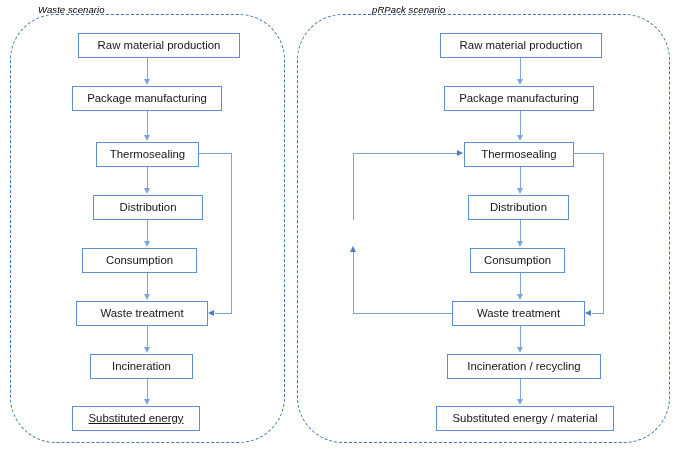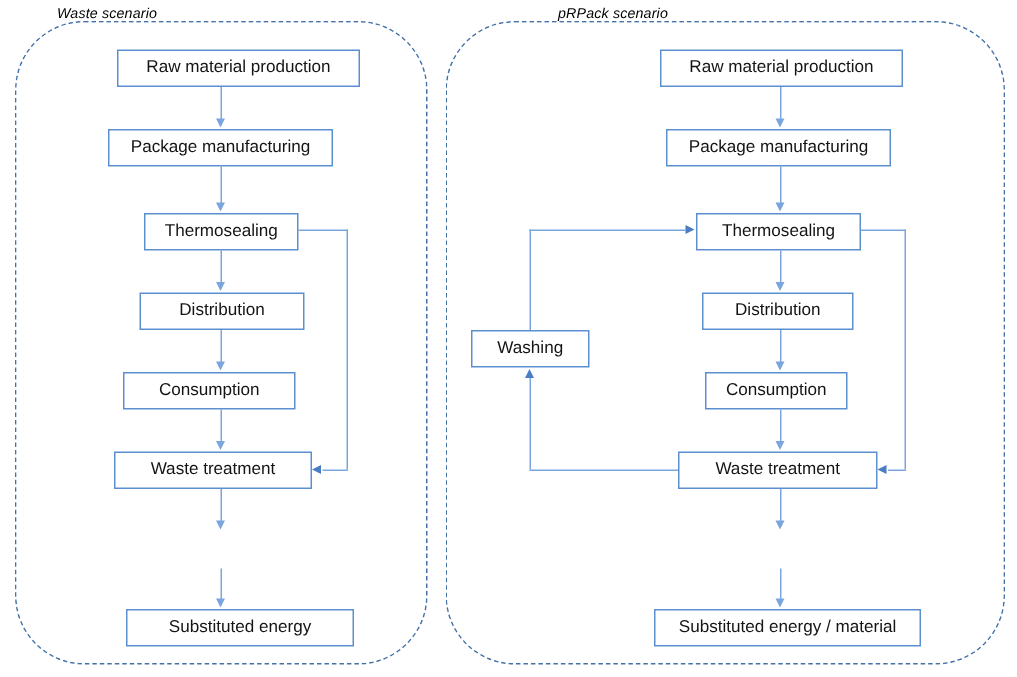--- a/index.html
+++ b/index.html
@@ -84,21 +84,22 @@
 
   <div class="scenario-frame" style="left:10px; top:14px; width:275px; height:429px;"></div>
   <div class="scenario-label" style="left:38px; top:4px;">Waste scenario</div>
 
   <div class="node" style="left:78px; top:33px; width:162px; height:25px;">Raw material production</div>
   <div class="node" style="left:72px; top:86px; width:150px; height:25px;">Package manufacturing</div>
   <div class="node" style="left:96px; top:142px; width:103px; height:25px;">Thermosealing</div>
   <div class="node" style="left:93px; top:195px; width:110px; height:25px;">Distribution</div>
   <div class="node" style="left:82px; top:248px; width:115px; height:25px;">Consumption</div>
   <div class="node" style="left:76px; top:301px; width:132px; height:25px;">Waste treatment</div>
-  <div class="node" style="left:84px; top:406px; width:152px; height:25px;">Substituted energy</div>
+  <div class="node" style="left:90px; top:354px; width:103px; height:25px;">Incineration</div>
+  <div class="node" style="left:72px; top:406px; width:128px; height:25px;text-decoration:underline;">Substituted energy</div>
 
   <div class="conn v" style="left:147px; top:58px; height:22px;"></div>
   <div class="arrow down" style="left:144px; top:79px;"></div>
 
   <div class="conn v" style="left:147px; top:111px; height:25px;"></div>
   <div class="arrow down" style="left:144px; top:135px;"></div>
 
   <div class="conn v" style="left:147px; top:167px; height:22px;"></div>
   <div class="arrow down" style="left:144px; top:188px;"></div>
 
@@ -121,22 +122,22 @@
 
   <div class="scenario-frame" style="left:297px; top:14px; width:373px; height:429px;"></div>
   <div class="scenario-label" style="left:372px; top:4px;">pRPack scenario</div>
 
   <div class="node" style="left:440px; top:33px; width:162px; height:25px;">Raw material production</div>
   <div class="node" style="left:444px; top:86px; width:150px; height:25px;">Package manufacturing</div>
   <div class="node" style="left:464px; top:142px; width:110px; height:25px;">Thermosealing</div>
   <div class="node" style="left:468px; top:195px; width:101px; height:25px;">Distribution</div>
   <div class="node" style="left:470px; top:248px; width:95px; height:25px;">Consumption</div>
   <div class="node" style="left:452px; top:301px; width:133px; height:25px;">Waste treatment</div>
+  <div class="node" style="left:447px; top:354px; width:154px; height:25px;">Incineration / recycling</div>
   <div class="node" style="left:436px; top:406px; width:178px; height:25px;">Substituted energy / material</div>
-  <div class="node" style="left:314px; top:220px; width:79px; height:25px;">Washing</div>
 
   <div class="conn v" style="left:520px; top:58px; height:22px;"></div>
   <div class="arrow down" style="left:517px; top:79px;"></div>
 
   <div class="conn v" style="left:520px; top:111px; height:25px;"></div>
   <div class="arrow down" style="left:517px; top:135px;"></div>
 
   <div class="conn v" style="left:520px; top:167px; height:22px;"></div>
   <div class="arrow down" style="left:517px; top:188px;"></div>
 

